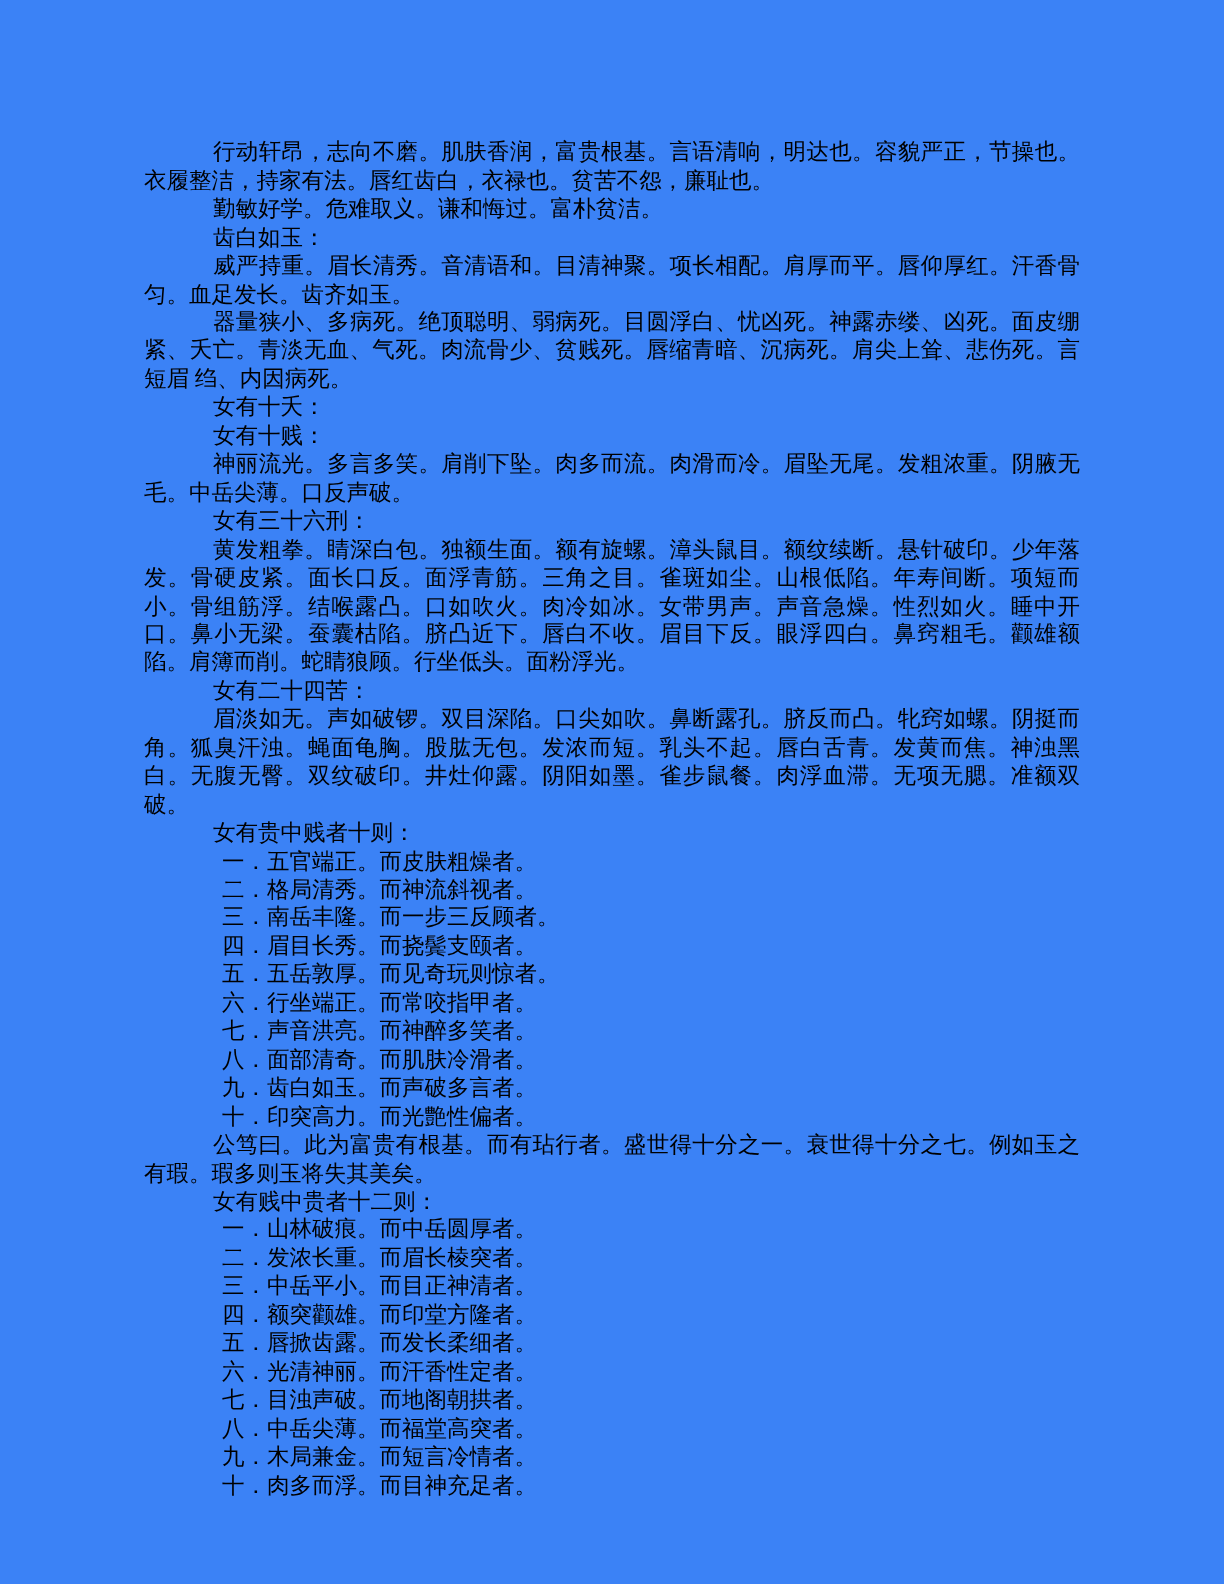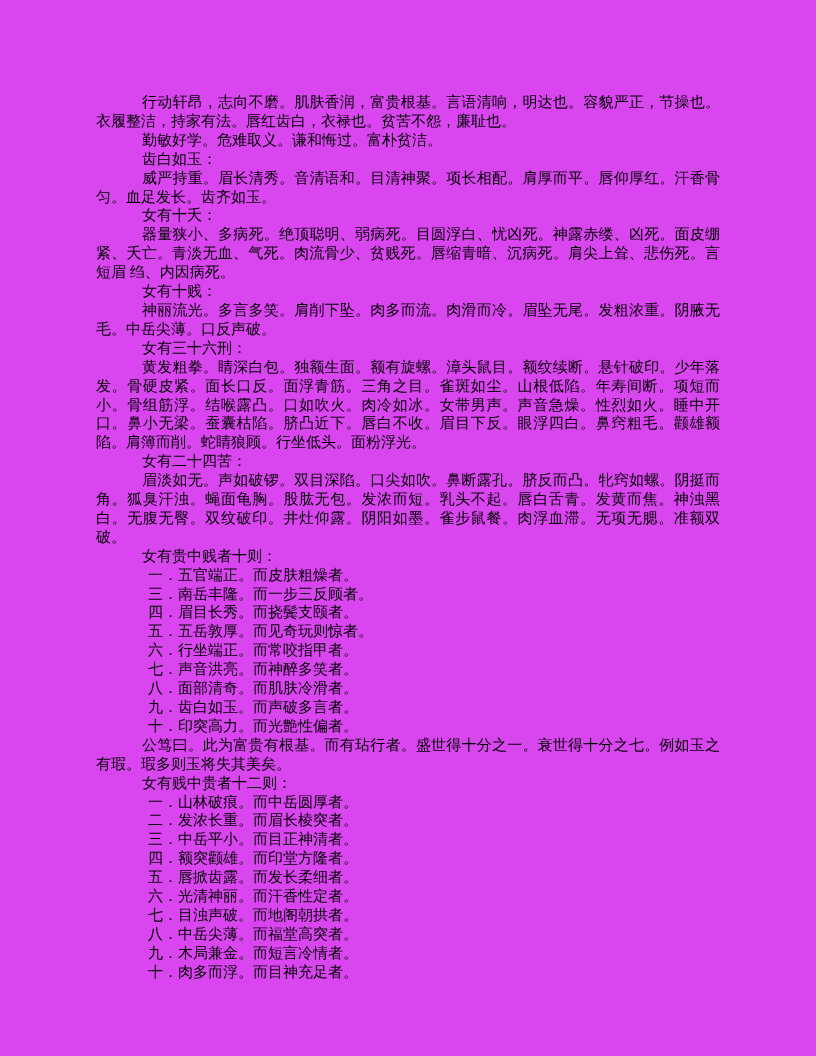--- a/index.html
+++ b/index.html
@@ -29,35 +29,36 @@
   .para.indent {
     text-indent: 46px;
   }
   .para.list {
     text-indent: 52px;
   }
 </style>
 </head>
 <body>
 
-<div class="doc-page" style="background: #d946ef; color: rgb(0, 0, 0);">
+<div class="doc-page" style="background: #3b82f6; color: rgb(0, 0, 0);">
     <p class="para indent">行动轩昂，志向不磨。肌肤香润，富贵根基。言语清响，明达也。容貌严正，节操也。衣履整洁，持家有法。唇红齿白，衣禄也。贫苦不怨，廉耻也。</p>
     <p class="para indent">勤敏好学。危难取义。谦和悔过。富朴贫洁。</p>
     <p class="para indent">齿白如玉：</p>
     <p class="para indent">威严持重。眉长清秀。音清语和。目清神聚。项长相配。肩厚而平。唇仰厚红。汗香骨匀。血足发长。齿齐如玉。</p>
+    <p class="para indent">器量狭小、多病死。绝顶聪明、弱病死。目圆浮白、忧凶死。神露赤缕、凶死。面皮绷紧、夭亡。青淡无血、气死。肉流骨少、贫贱死。唇缩青暗、沉病死。肩尖上耸、悲伤死。言短眉 绉、内因病死。</p>
     <p class="para indent">女有十夭：</p>
-    <p class="para indent">器量狭小、多病死。绝顶聪明、弱病死。目圆浮白、忧凶死。神露赤缕、凶死。面皮绷紧、夭亡。青淡无血、气死。肉流骨少、贫贱死。唇缩青暗、沉病死。肩尖上耸、悲伤死。言短眉 绉、内因病死。</p>
     <p class="para indent">女有十贱：</p>
     <p class="para indent">神丽流光。多言多笑。肩削下坠。肉多而流。肉滑而冷。眉坠无尾。发粗浓重。阴腋无毛。中岳尖薄。口反声破。</p>
     <p class="para indent">女有三十六刑：</p>
     <p class="para indent">黄发粗拳。睛深白包。独额生面。额有旋螺。漳头鼠目。额纹续断。悬针破印。少年落发。骨硬皮紧。面长口反。面浮青筋。三角之目。雀斑如尘。山根低陷。年寿间断。项短而小。骨组筋浮。结喉露凸。口如吹火。肉冷如冰。女带男声。声音急燥。性烈如火。睡中开口。鼻小无梁。蚕囊枯陷。脐凸近下。唇白不收。眉目下反。眼浮四白。鼻窍粗毛。颧雄额陷。肩簿而削。蛇睛狼顾。行坐低头。面粉浮光。</p>
     <p class="para indent">女有二十四苦：</p>
     <p class="para indent">眉淡如无。声如破锣。双目深陷。口尖如吹。鼻断露孔。脐反而凸。牝窍如螺。阴挺而角。狐臭汗浊。蝇面龟胸。股肱无包。发浓而短。乳头不起。唇白舌青。发黄而焦。神浊黑白。无腹无臀。双纹破印。井灶仰露。阴阳如墨。雀步鼠餐。肉浮血滞。无项无腮。准额双破。</p>
     <p class="para indent">女有贵中贱者十则：</p>
     <p class="para list">一．五官端正。而皮肤粗燥者。</p>
+    <p class="para list">二．格局清秀。而神流斜视者。</p>
     <p class="para list">三．南岳丰隆。而一步三反顾者。</p>
     <p class="para list">四．眉目长秀。而挠鬓支颐者。</p>
     <p class="para list">五．五岳敦厚。而见奇玩则惊者。</p>
     <p class="para list">六．行坐端正。而常咬指甲者。</p>
     <p class="para list">七．声音洪亮。而神醉多笑者。</p>
     <p class="para list">八．面部清奇。而肌肤冷滑者。</p>
     <p class="para list">九．齿白如玉。而声破多言者。</p>
     <p class="para list">十．印突高力。而光艶性偏者。</p>
     <p class="para indent">公笃曰。此为富贵有根基。而有玷行者。盛世得十分之一。衰世得十分之七。例如玉之有瑕。瑕多则玉将失其美矣。</p>
     <p class="para indent">女有贱中贵者十二则：</p>

